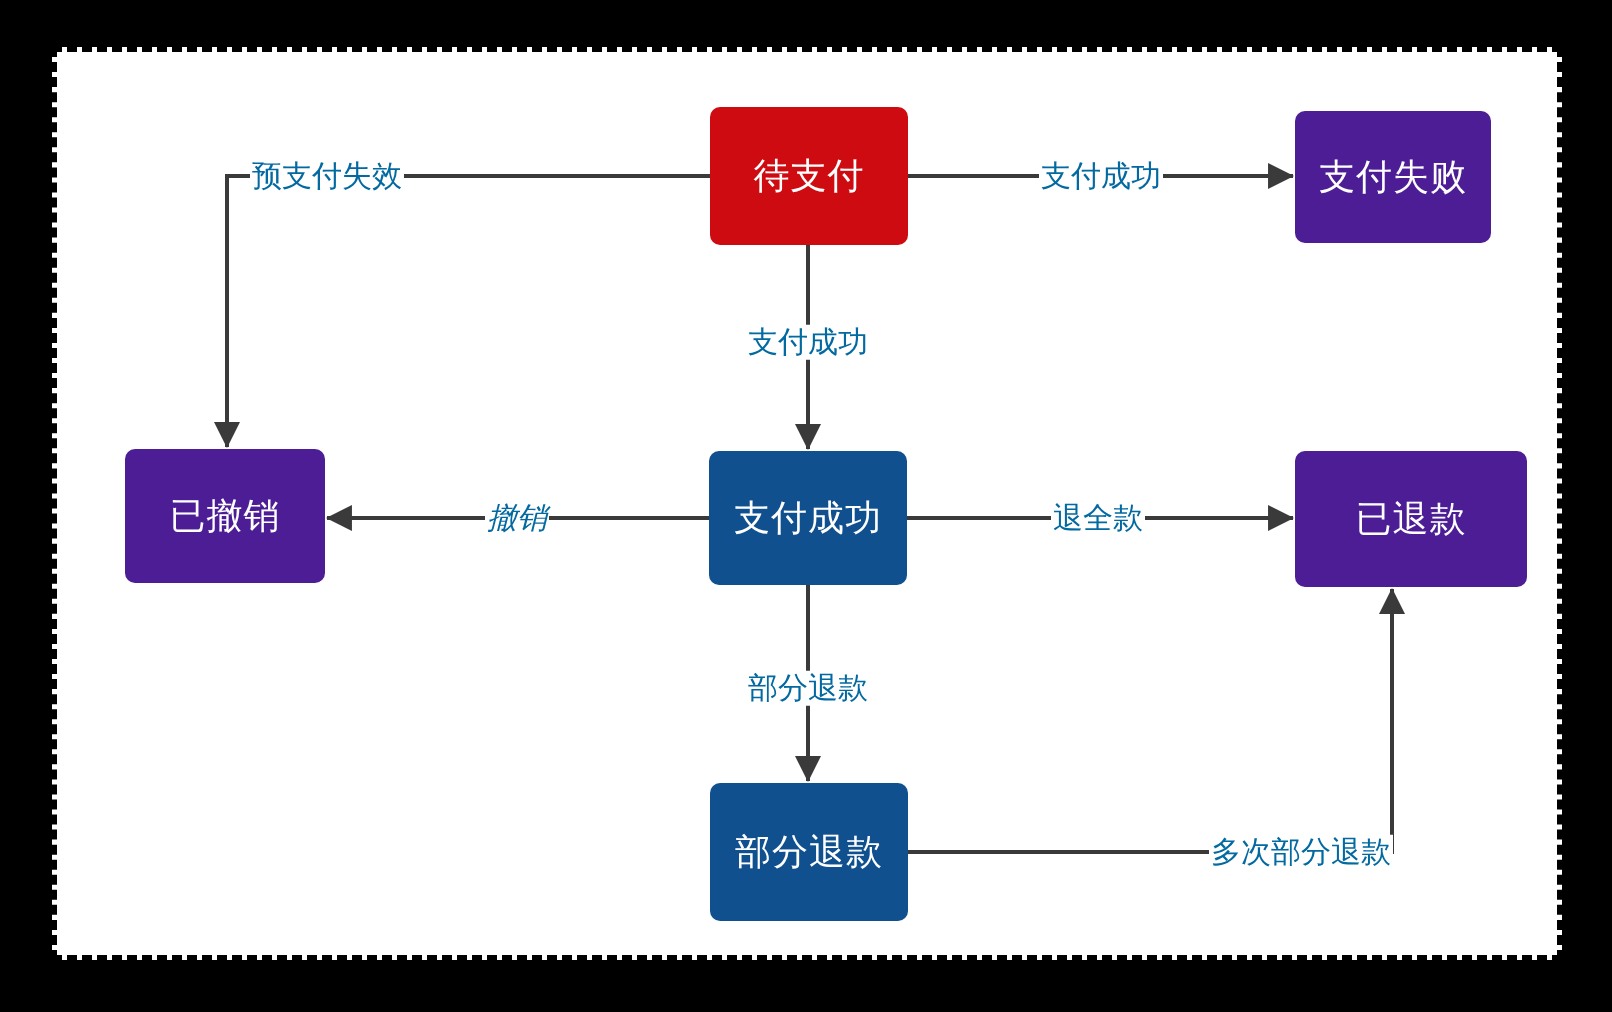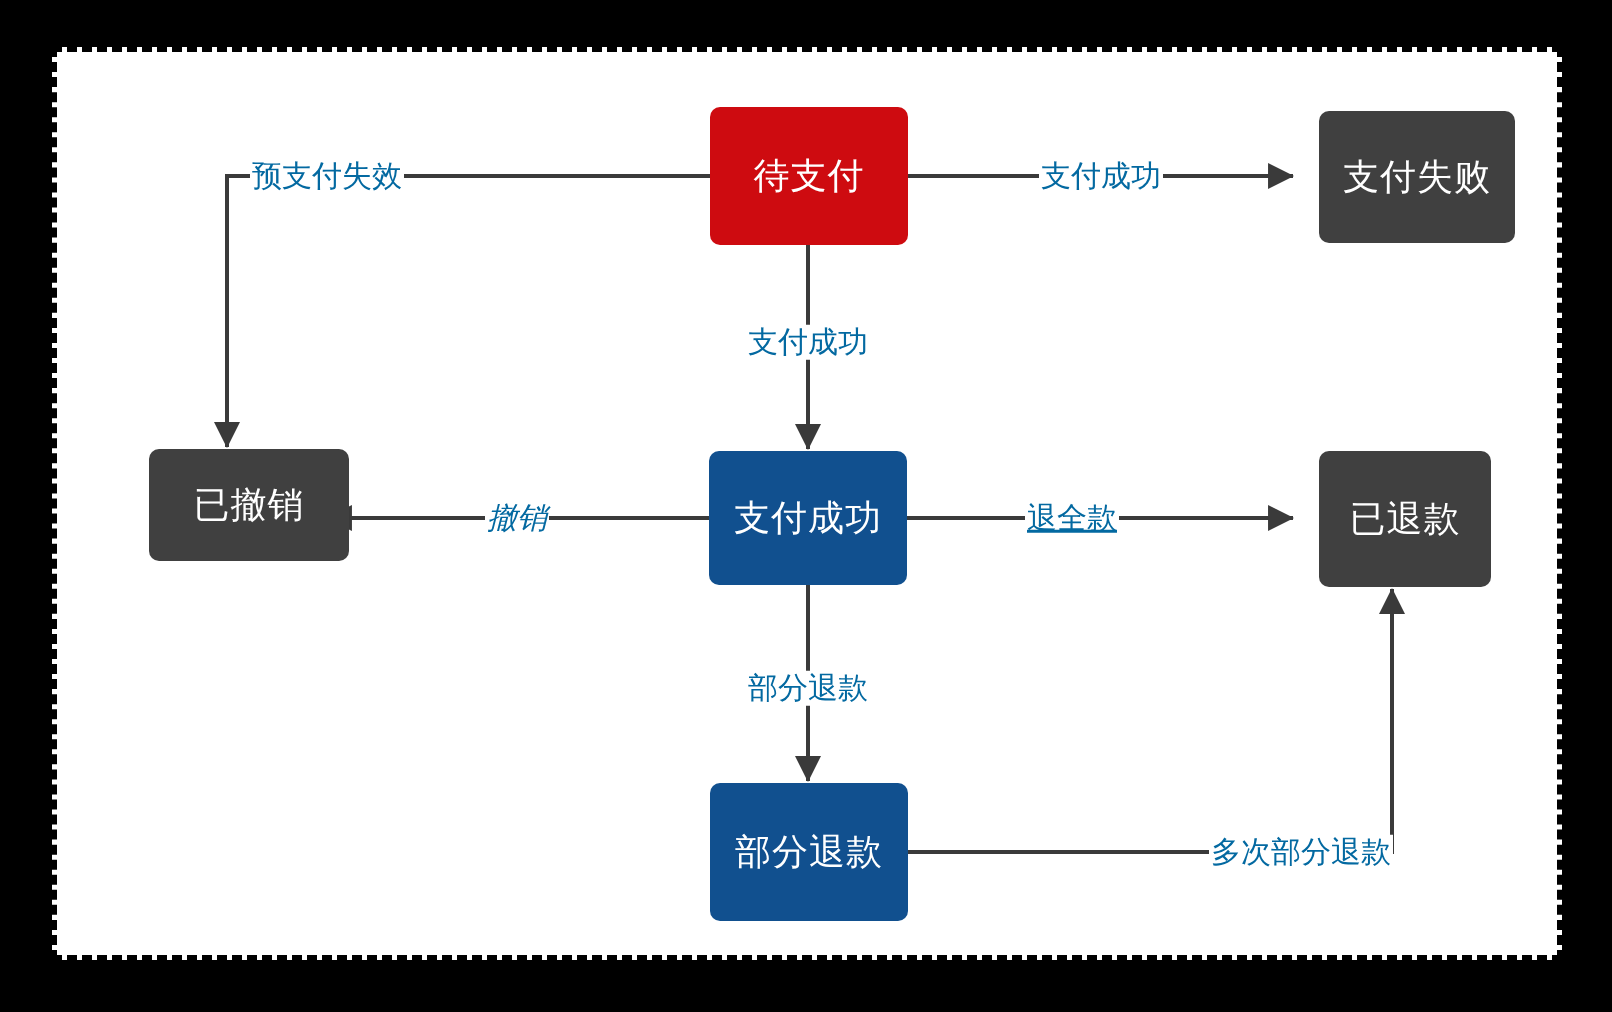--- a/index.html
+++ b/index.html
@@ -45,44 +45,44 @@
     align-items: center;
     justify-content: center;
     color: #ffffff;
     font-size: 36px;
     font-weight: normal;
     letter-spacing: 1px;
     cursor: default;
   }
   .node.red  { background: #CE0B10; }
   .node.blue { background: #11508F; }
-  .node.gray { background: #404040; margin-left: 24px; }
+  .node.gray { background: #4c1d95; }
 
   #n-pending   { left: 653px;  top: 55px;  width: 198px; height: 138px; }
   #n-failed    { left: 1238px; top: 59px;  width: 196px; height: 132px; }
-  #n-cancelled { left: 68px;   top: 397px; width: 200px; height: 112px; }
+  #n-cancelled { left: 68px;   top: 397px; width: 200px; height: 134px; }
   #n-success   { left: 652px;  top: 399px; width: 198px; height: 134px; }
-  #n-refunded  { left: 1238px; top: 399px; width: 172px; height: 136px; }
+  #n-refunded  { left: 1238px; top: 399px; width: 232px; height: 136px; }
   #n-partial   { left: 653px;  top: 731px; width: 198px; height: 138px; }
 
   .elabel {
     position: absolute;
     transform: translate(-50%, -50%);
     background: #ffffff;
     color: #0369a1;
     font-size: 30px;
     line-height: 1.15;
     white-space: nowrap;
     padding: 0 2px;
   }
   #l-prepay-expire  { left: 270px;  top: 124px; }
   #l-pay-fail       { left: 1044px; top: 124px; }
   #l-pay-success    { left: 751px;  top: 290px; }
   #l-cancel         { left: 460px;  top: 466px; font-style: italic; }
-  #l-full-refund    { left: 1015px; top: 466px; text-decoration: underline; }
+  #l-full-refund    { left: 1041px; top: 466px; }
   #l-partial-refund { left: 751px;  top: 636px; }
   #l-multi-partial  { left: 1244px; top: 800px; }
 </style>
 </head>
 <body>
 
 <div class="page">
   <div class="canvas">
 
     <svg class="wires" viewBox="0 0 1500 903" xmlns="http://www.w3.org/2000/svg">

